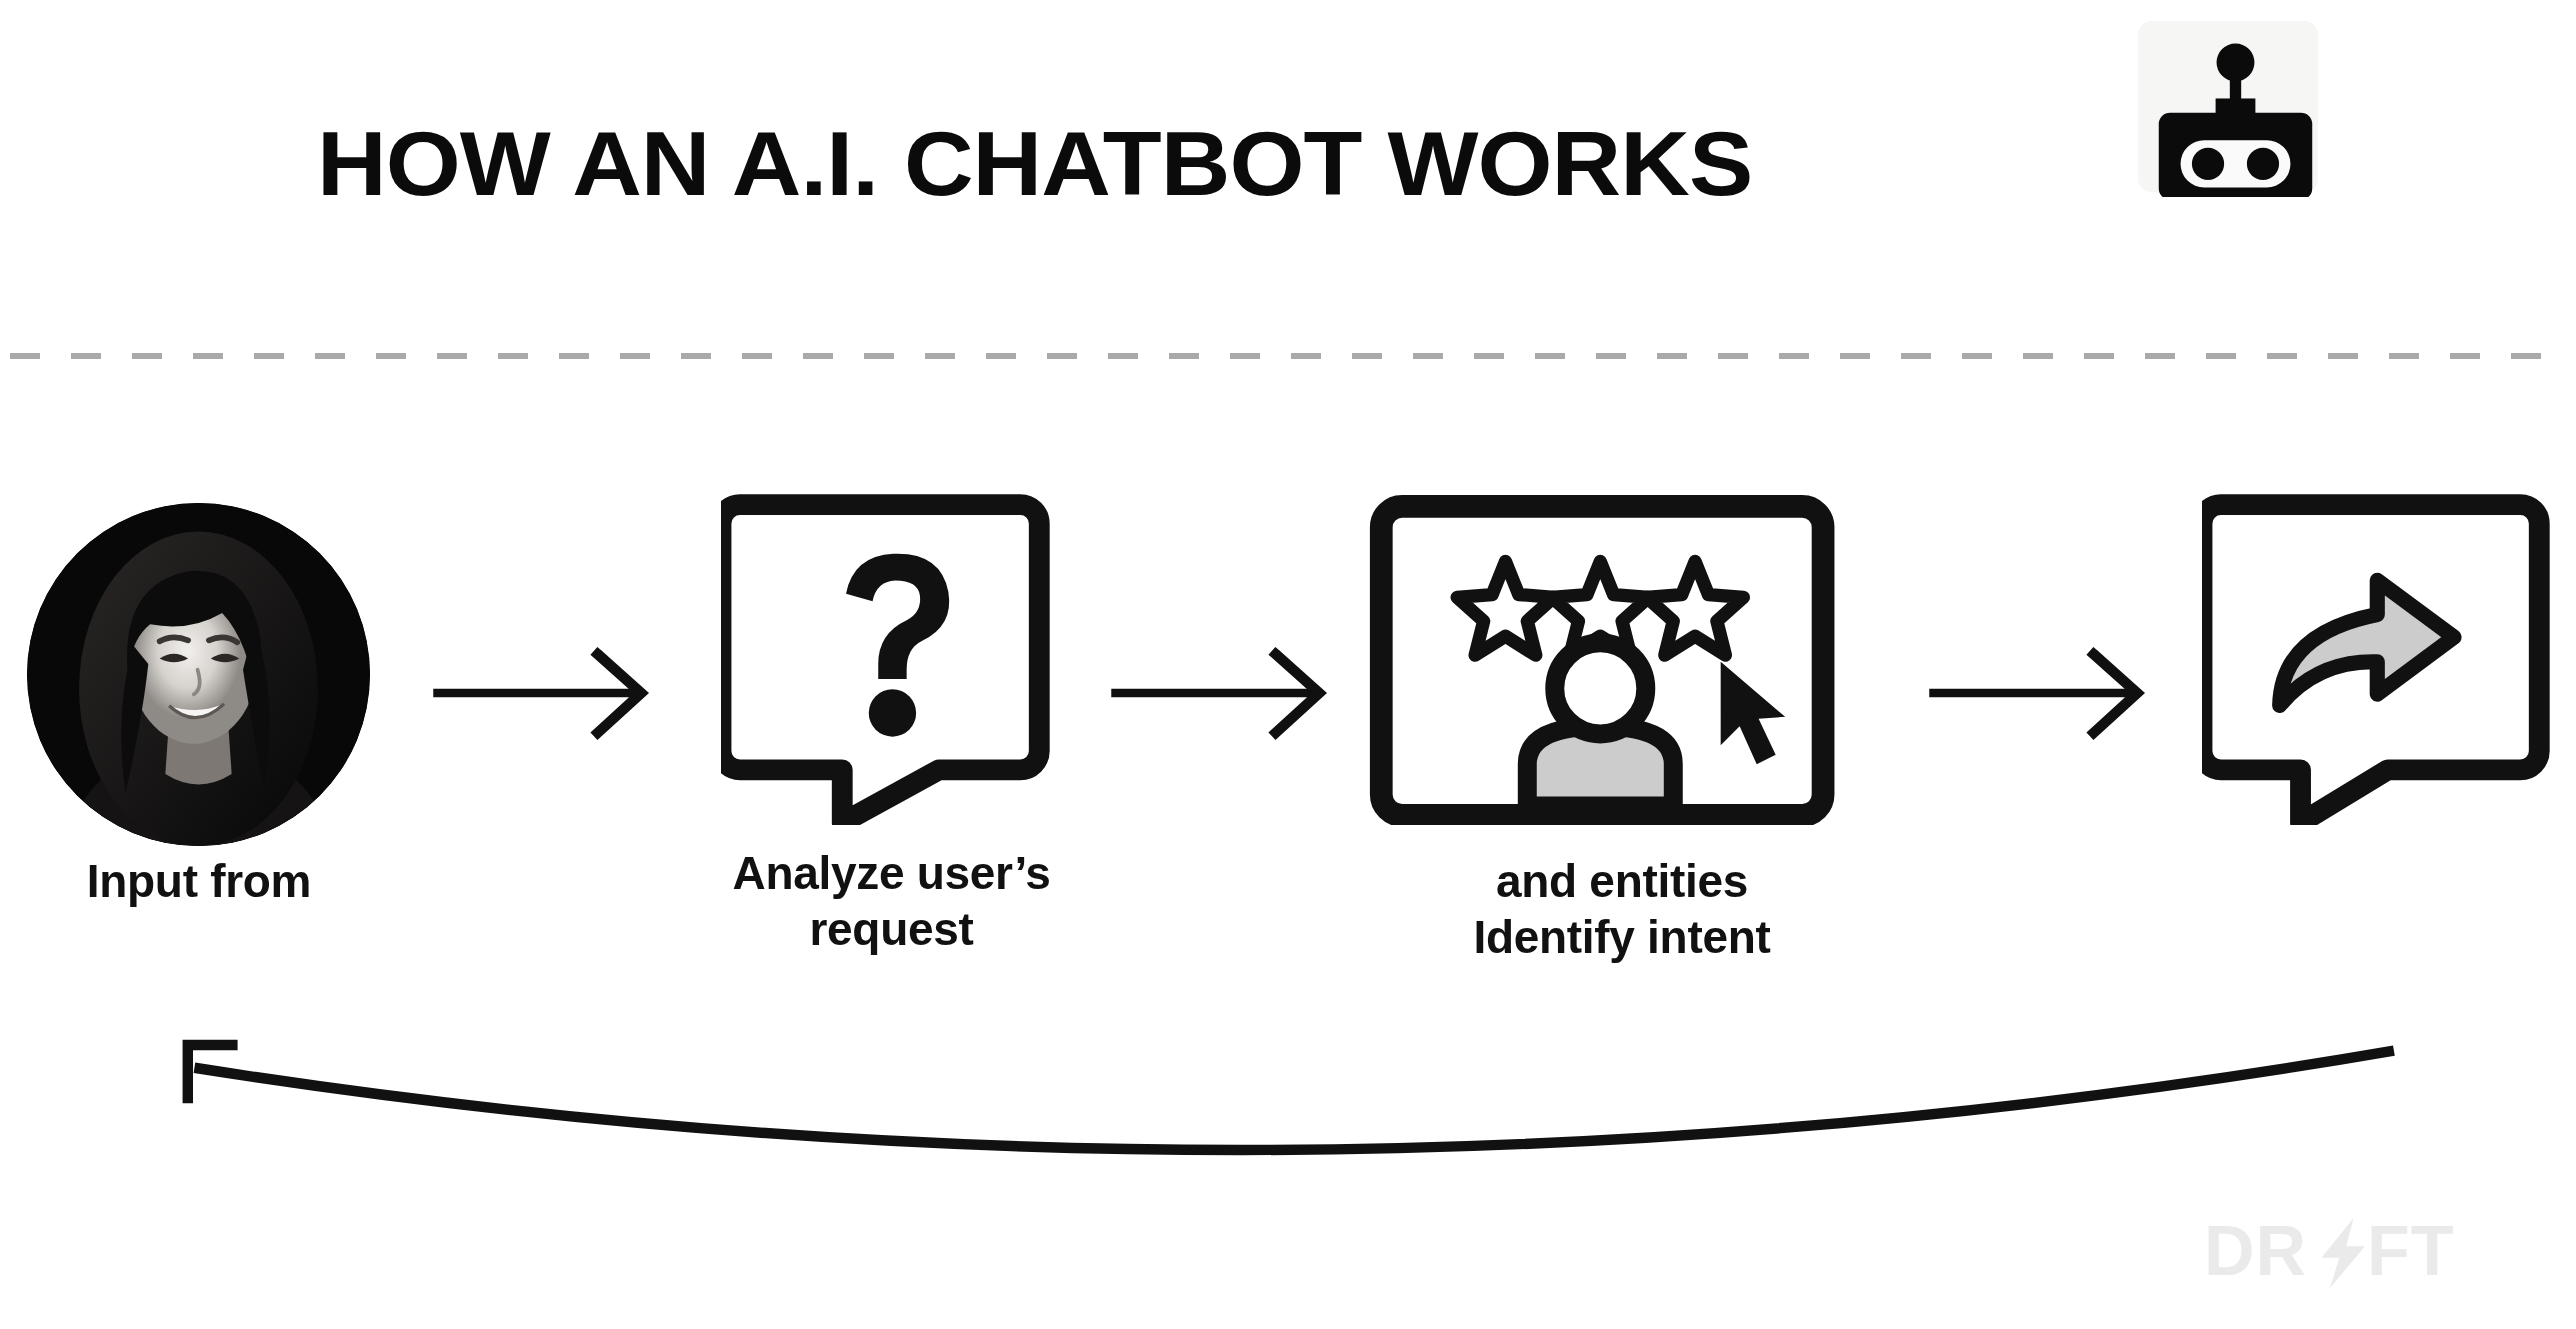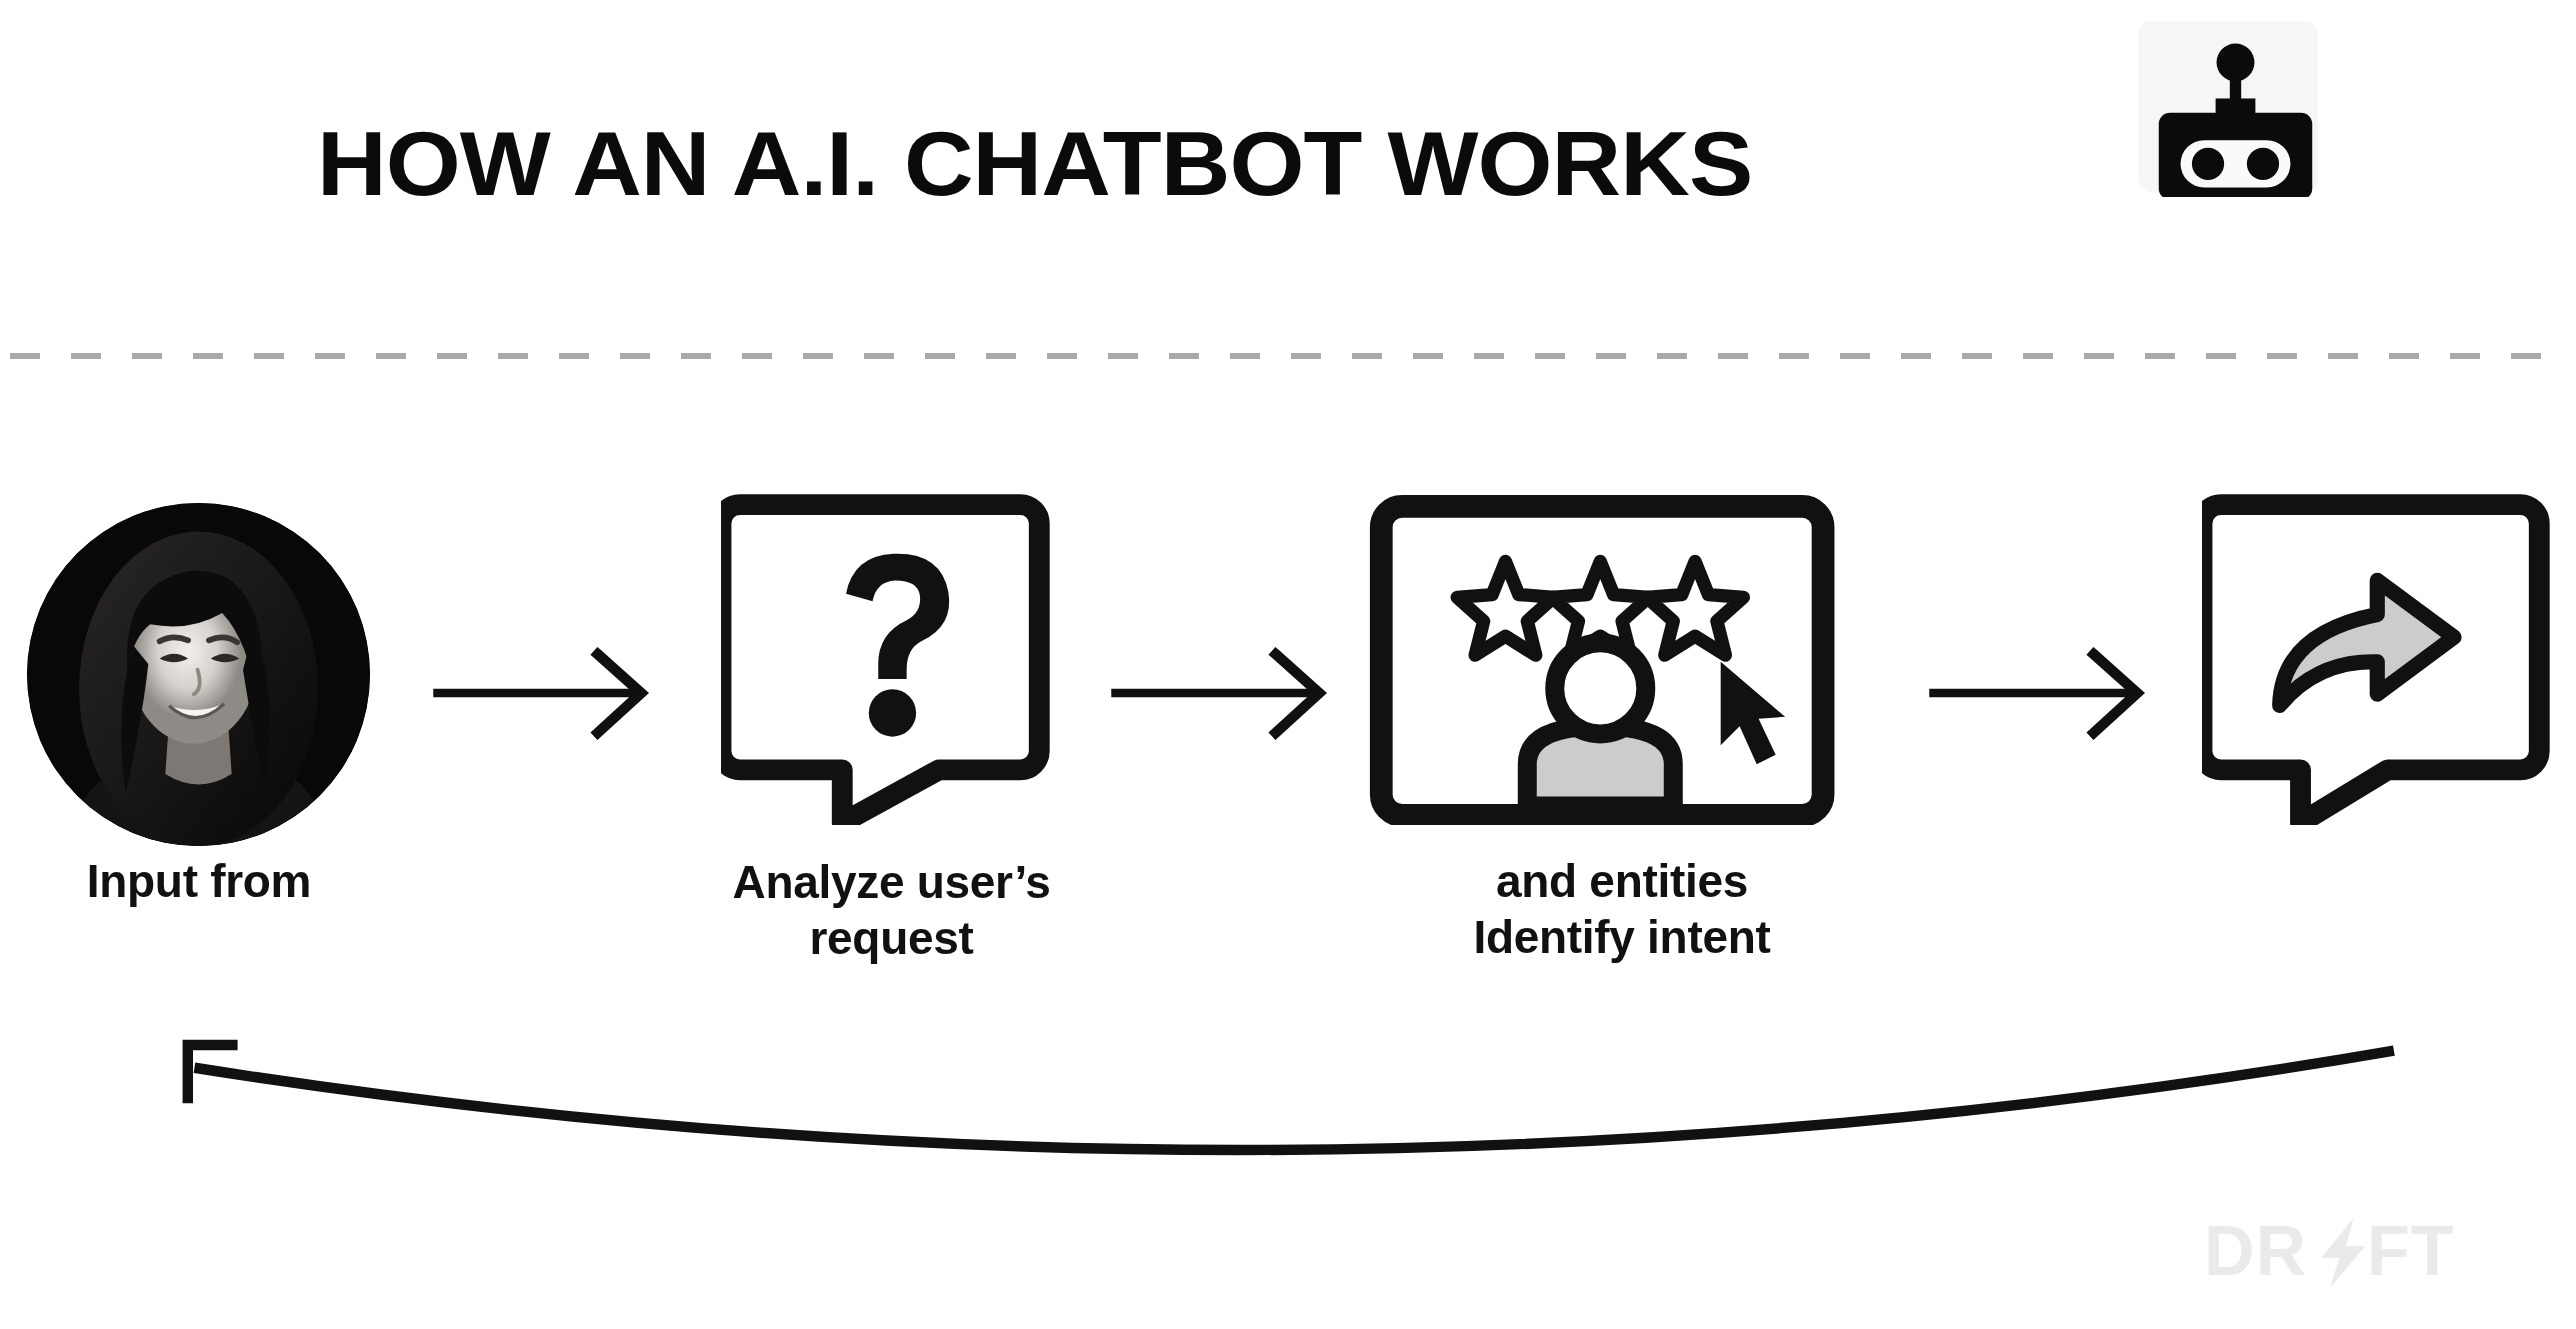--- a/index.html
+++ b/index.html
@@ -236,21 +236,21 @@
         <path d="M20,12 H316 a20,20 0 0 1 20,20 V272 a20,20 0 0 1 -20,20 H230
                  L128,348 L128,292 H20 a20,20 0 0 1 -20,-20 V32 a20,20 0 0 1 20,-20 Z" fill="#ffffff" stroke="#111111" stroke-width="22" stroke-linejoin="round"></path>
 
         <path d="M132,106 Q140,66 182,64 Q232,62 240,104 Q246,140 212,156
                  Q196,164 196,186 L196,196 L166,196 L166,180
                  Q166,148 196,134 Q212,126 210,108 Q208,92 184,92
                  Q164,93 160,114 Z" fill="#111111"></path>
         <circle cx="181" cy="232" r="25" fill="#111111"></circle>
       </svg>
     </div>
-    <div class="label" style="left:0px; top:380px; width:379px;">
+    <div class="label" style="left:0px; top:371px; width:379px;">
       <div>Analyze user’s</div>
       <div>request</div>
     </div>
   </div>
 
   <div class="connector" style="left:1105px;">
     <svg viewBox="0 0 260 110" width="247" height="104">
       <line x1="6" y1="55" x2="222" y2="55" stroke="#101010" stroke-width="9"></line>
       <polyline points="180,14 226,55 180,97" stroke="#101010" stroke-width="11" fill="none" stroke-linecap="square" stroke-linejoin="miter"></polyline>
     </svg>

